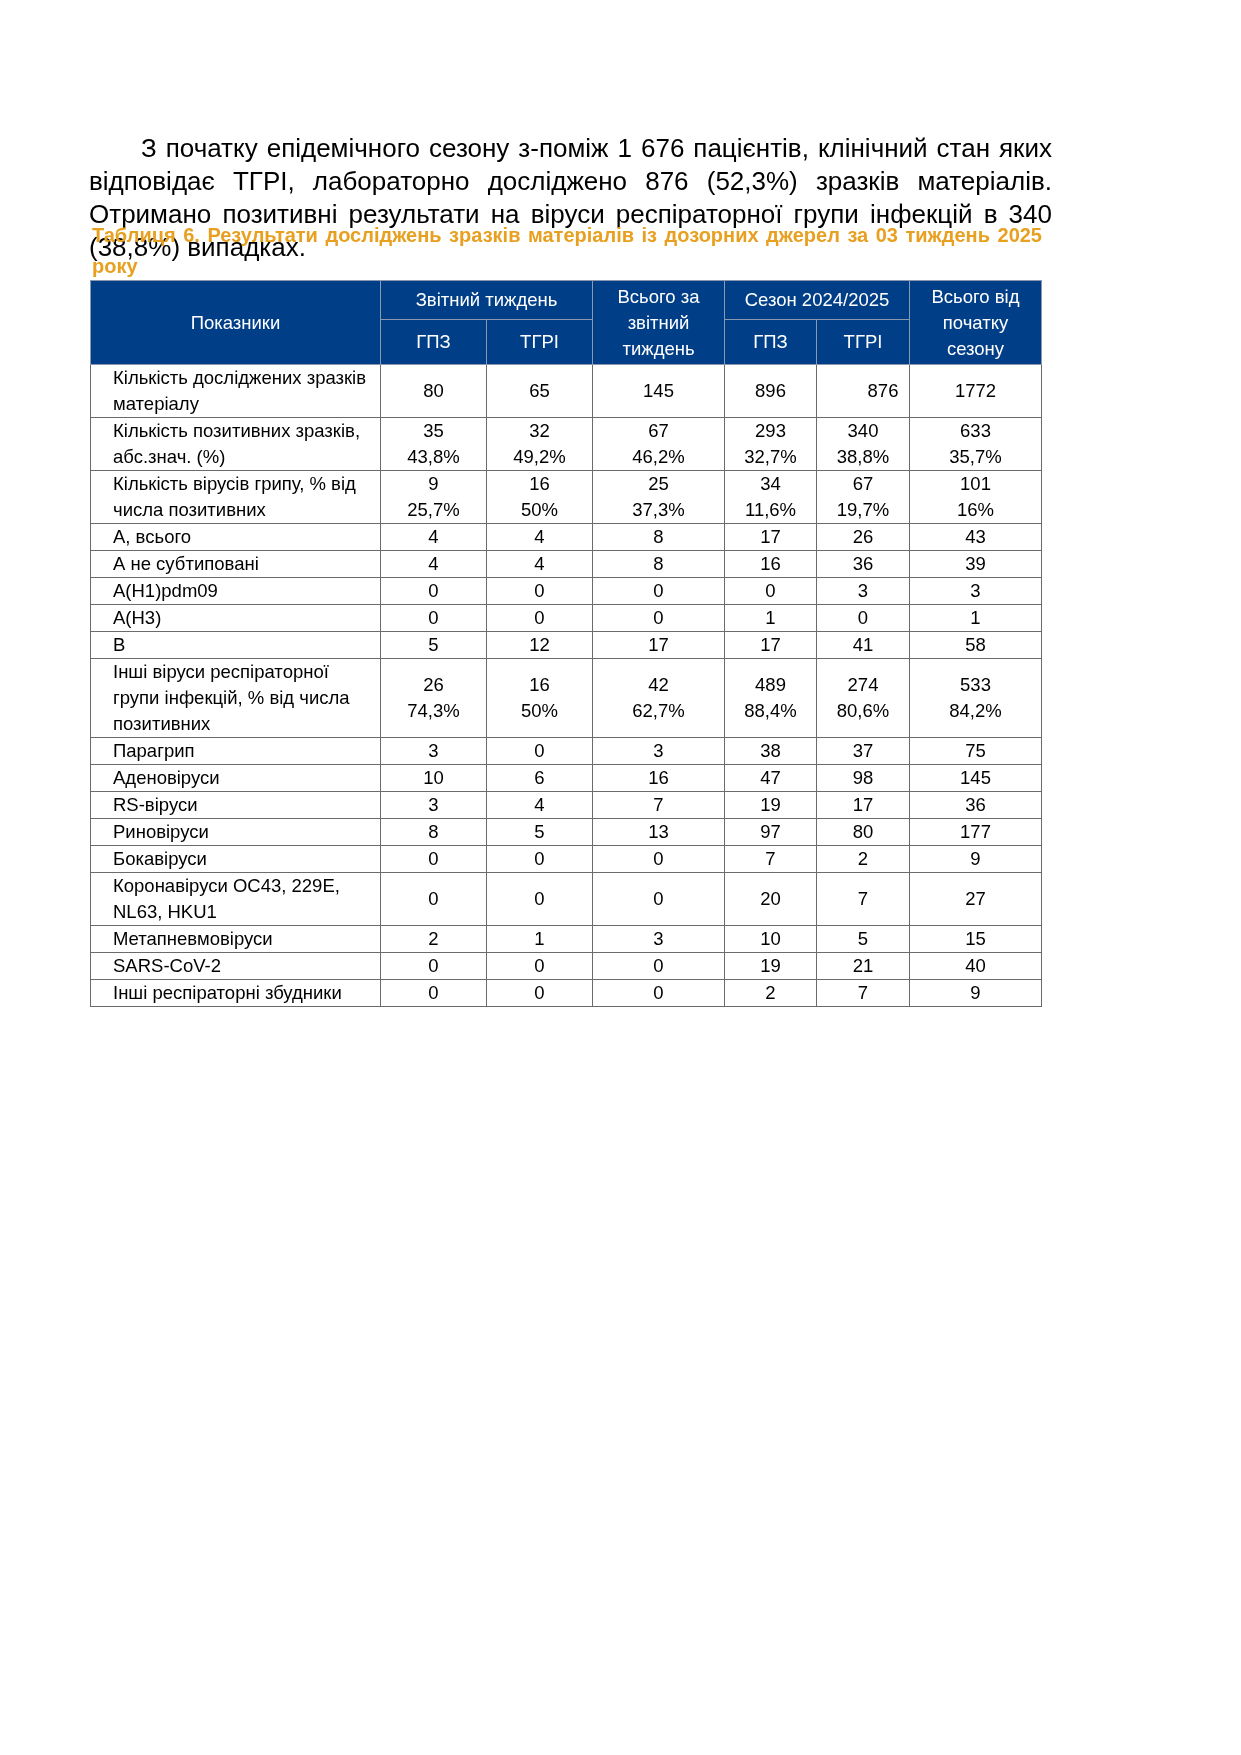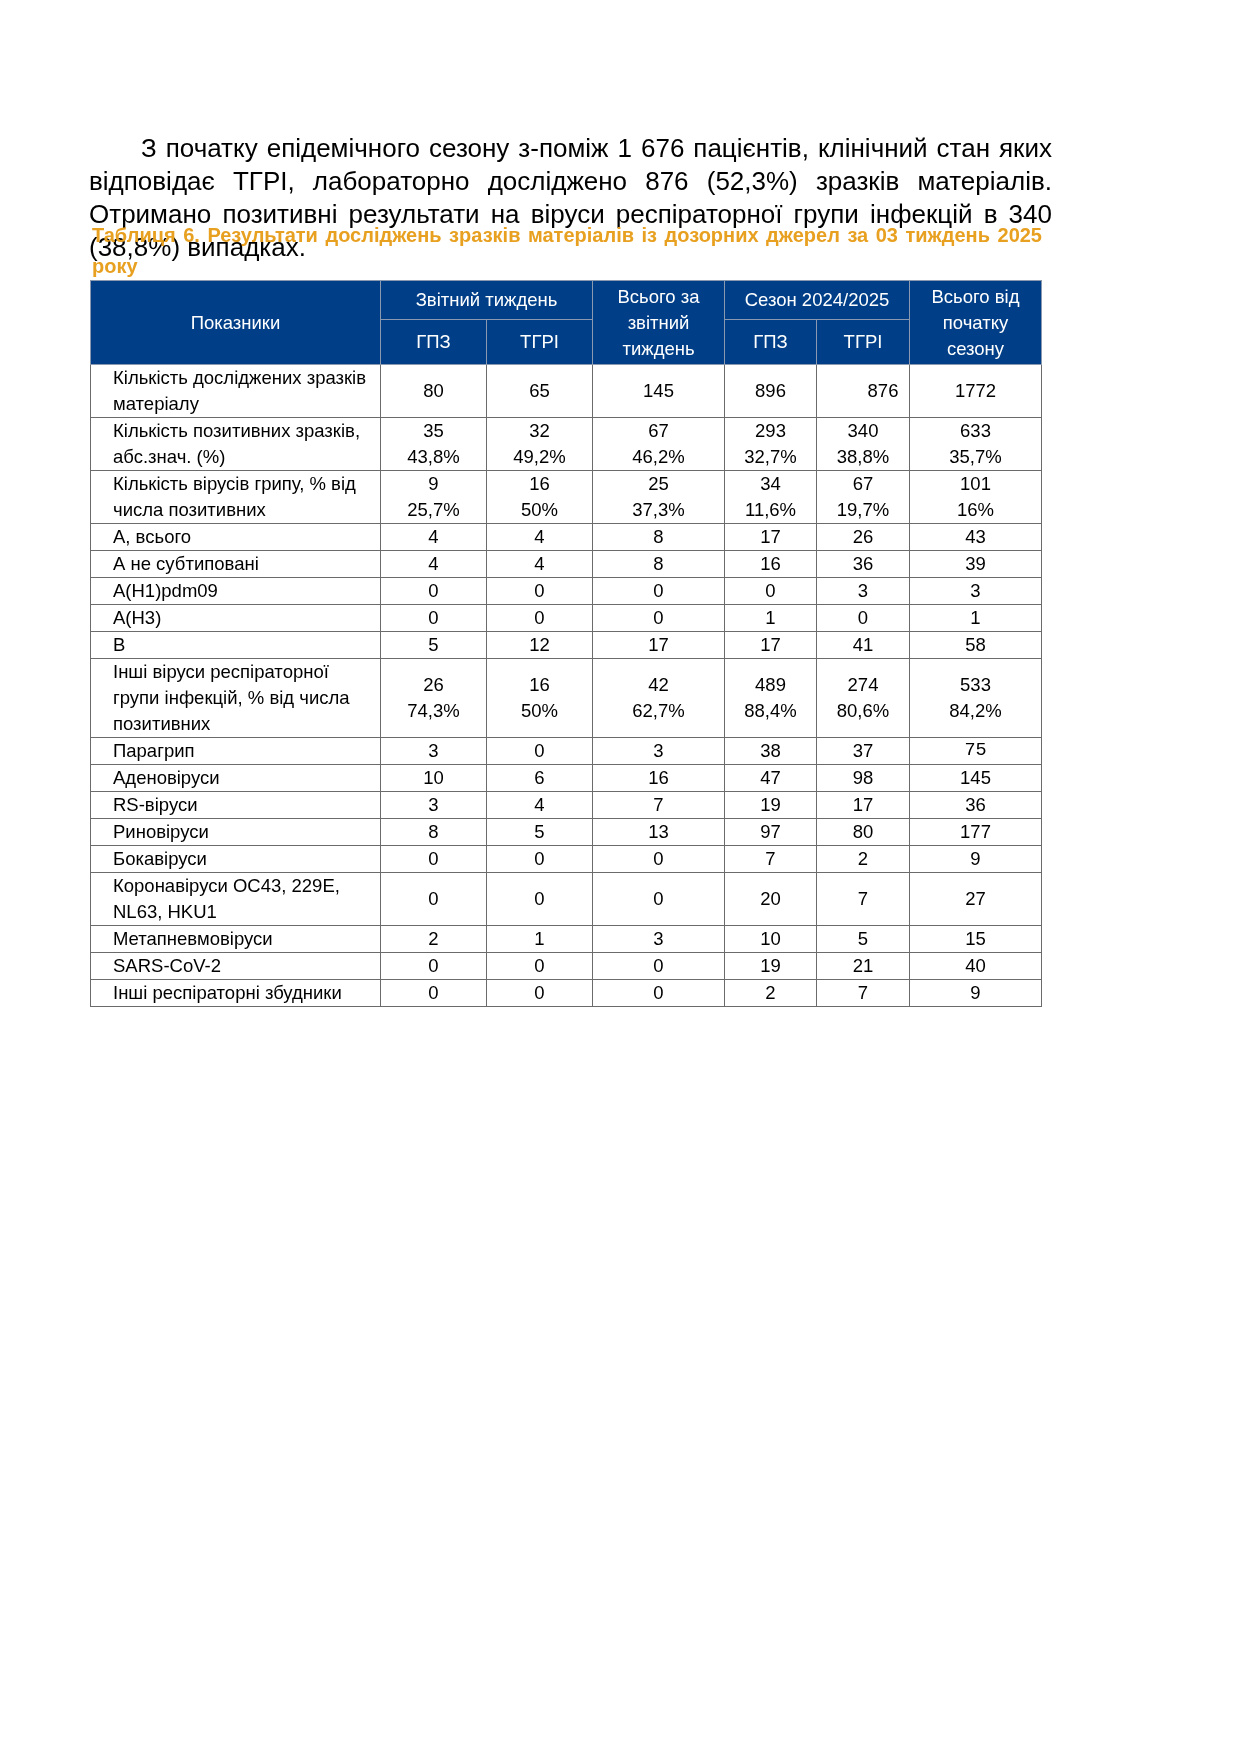--- a/index.html
+++ b/index.html
@@ -173,21 +173,21 @@
         <td style="white-space: pre-line;">533
 84,2%</td>
       </tr>
       <tr>
         <td class="label">Парагрип</td>
         <td style="white-space: pre-line;">3</td>
         <td style="white-space: pre-line;">0</td>
         <td style="white-space: pre-line;">3</td>
         <td style="white-space: pre-line;">38</td>
         <td style="white-space: pre-line;">37</td>
-        <td style="white-space: pre-line; font-family: Liberation Mono, monospace;">75</td>
+        <td style="white-space: pre-line;">75</td>
       </tr>
       <tr>
         <td class="label">Аденовіруси</td>
         <td style="white-space: pre-line;">10</td>
         <td style="white-space: pre-line;">6</td>
         <td style="white-space: pre-line;">16</td>
         <td style="white-space: pre-line;">47</td>
         <td style="white-space: pre-line;">98</td>
         <td style="white-space: pre-line;">145</td>
       </tr>

